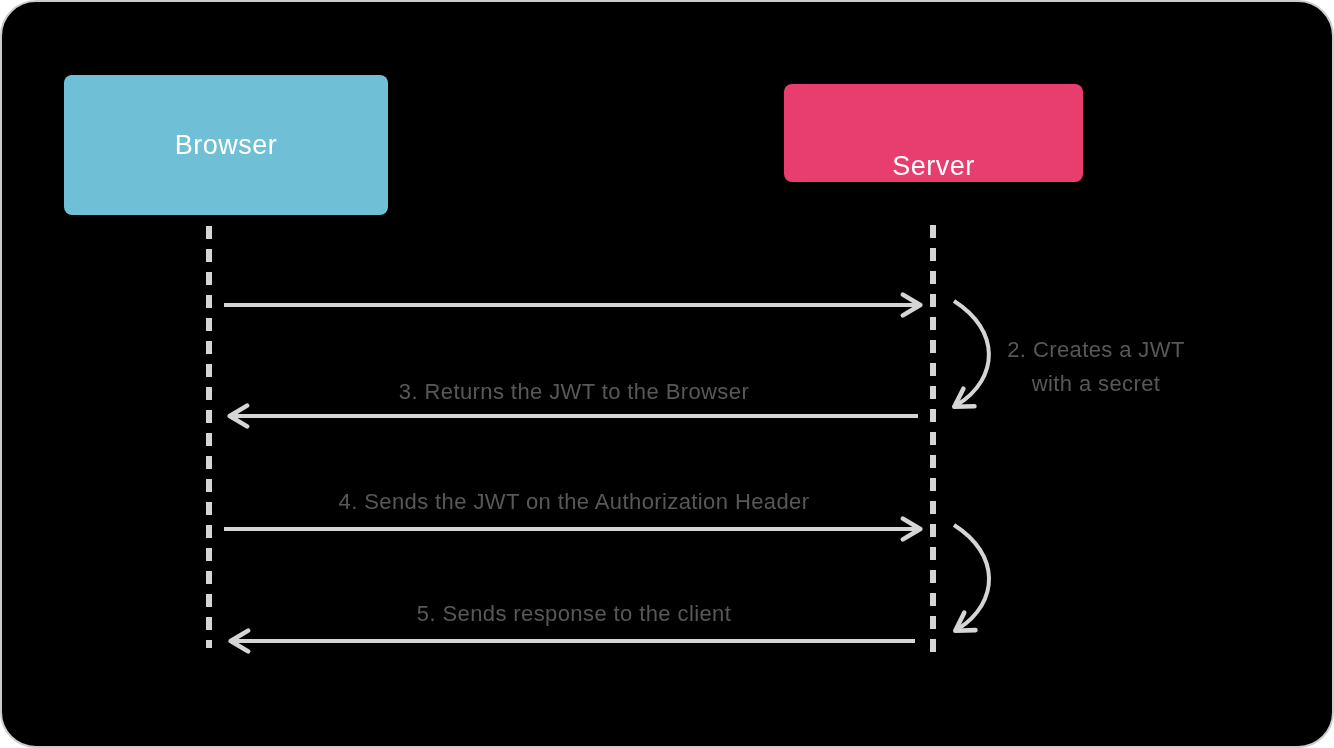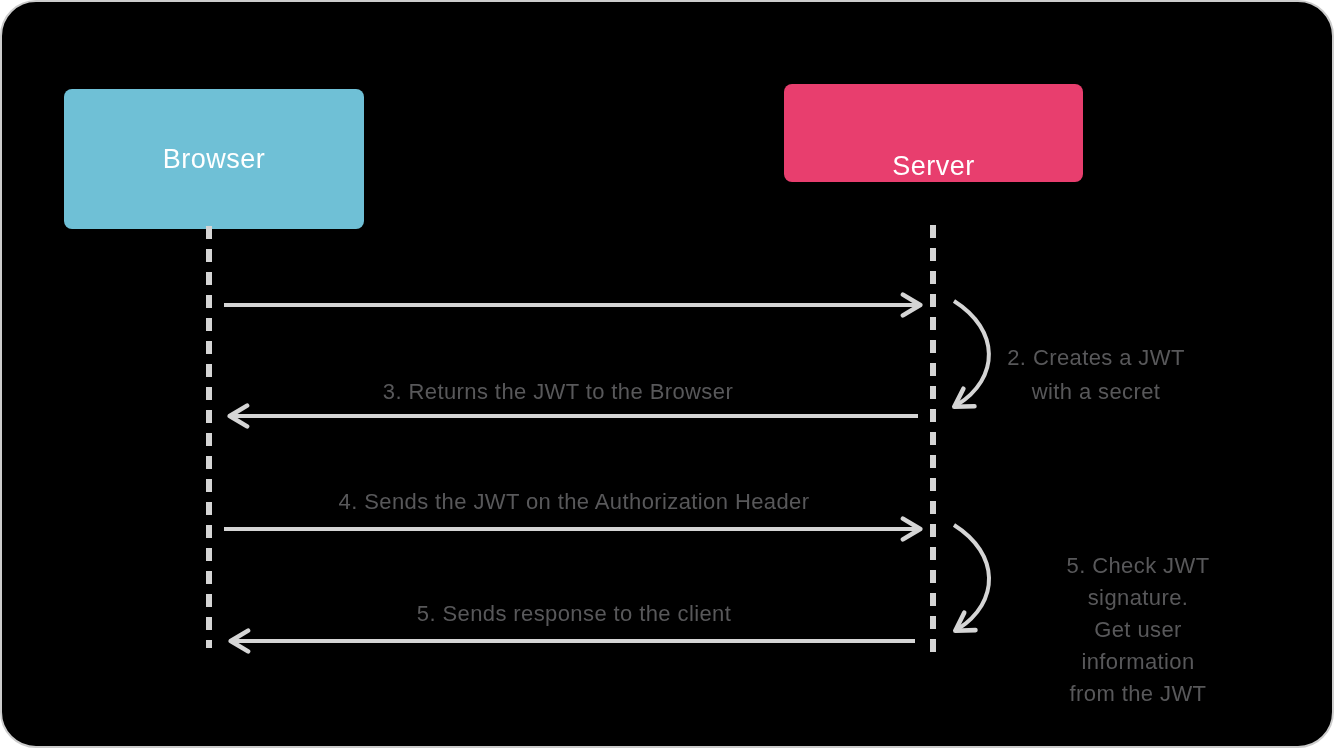--- a/index.html
+++ b/index.html
@@ -22,21 +22,21 @@
     border-radius: 36px;
     overflow: hidden;
   }
   .actor {
     position: absolute;
     display: flex;
     align-items: center;
     justify-content: center;
     border-radius: 8px;
   }
-  .actor-browser { left: 62px;  top: 87px; width: 300px; height: 140px; background: #6fc0d6; }
+  .actor-browser { left: 62px;  top: 73px; width: 324px; height: 140px; background: #6fc0d6; }
   .actor-server  { left: 782px; top: 82px; width: 299px; height: 98px; background: #e83e6e; align-items: flex-end; }
   .actor-label {
     color: var(--actor-text, #ffffff);
     font-size: 27px;
     letter-spacing: 0.5px;
   }
   .lifeline {
     position: absolute;
     width: 6px;
     background: repeating-linear-gradient(to bottom,
@@ -66,26 +66,25 @@
     position: absolute;
     transform: translateX(-50%);
     color: var(--label-color, #58585a);
     font-size: 22px;
     letter-spacing: 0.4px;
     white-space: nowrap;
     text-align: center;
   }
   .msg-label.multiline {
     white-space: pre-line;
-    margin-top: 8px;
   }
   .msg2-label { left: 1094px; top: 331px; line-height: 34px; }
   .msg5-label { left: 1136px; top: 540px; line-height: 32px; }
   .msg1-label { left: 572px; top: 264px; }
-  .msg3-label { left: 556px; top: 377px; }
+  .msg3-label { left: 572px; top: 377px; }
   .msg4-label { left: 572px; top: 487px; }
   .msg6-label { left: 572px; top: 599px; }
 </style>
 </head>
 <body>
 
 <div class="stage">
   <div class="canvas">
 
     <div class="actor actor-browser" style="background: rgb(111, 192, 214);">
@@ -109,19 +108,16 @@
       <line x1="916" y1="414" x2="231" y2="414" marker-end="url(#head)"></line>
       <line x1="222" y1="527" x2="915" y2="527" marker-end="url(#head)"></line>
       <path class="flow" d="M 952 523 C 998 552, 998 600, 956 627" marker-end="url(#head)"></path>
       <line x1="913" y1="639" x2="232" y2="639" marker-end="url(#head)"></line>
     </svg>
 
     <div class="msg-label multiline msg2-label">2. Creates a JWT
 with a secret</div>
     <div class="msg-label msg3-label">3. Returns the JWT to the Browser</div>
     <div class="msg-label msg4-label">4. Sends the JWT on the Authorization Header</div>
-    <div class="msg-label multiline msg5-label">5. Check JWT signature.
-Get user information
-from the JWT</div>
     <div class="msg-label msg6-label">5. Sends response to the client</div>
 
   </div>
 </div>
 
 </body></html>

